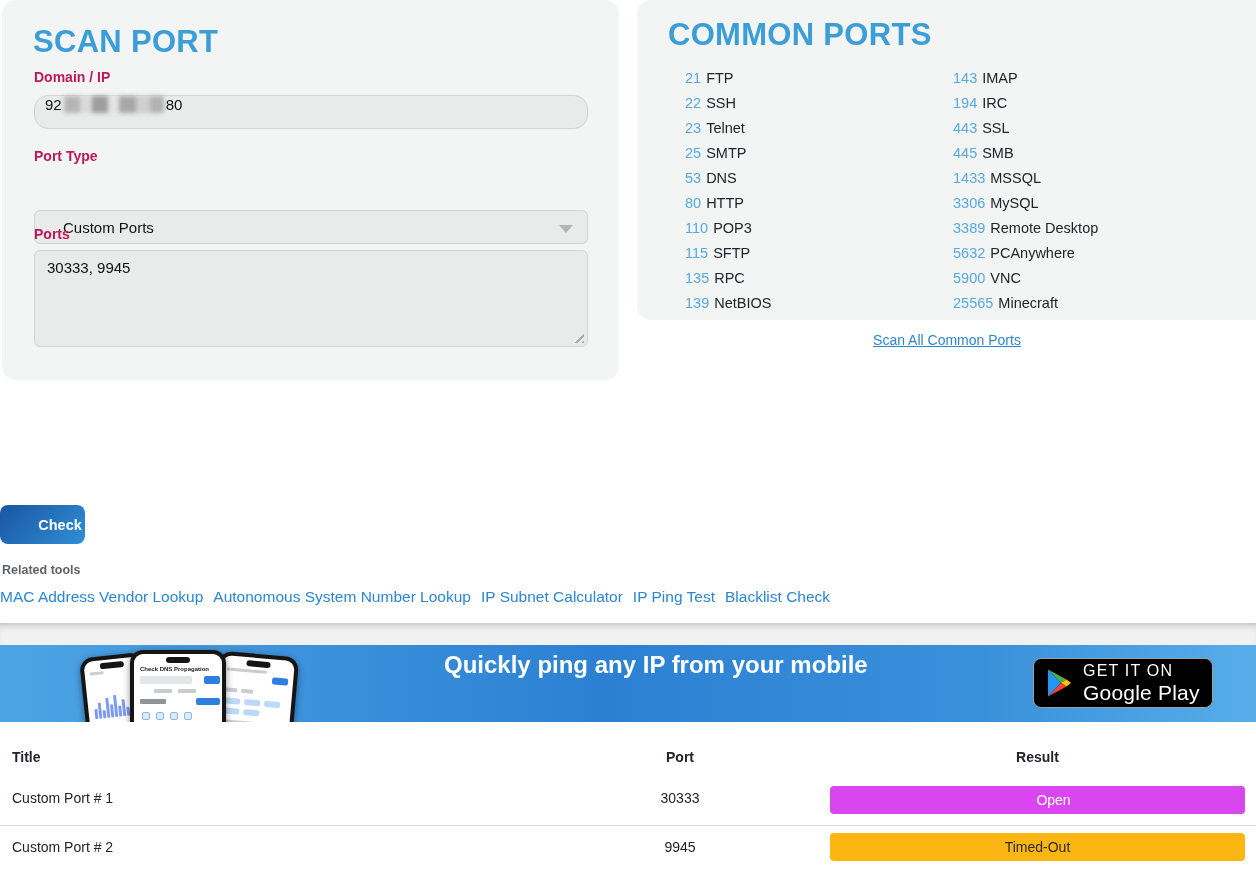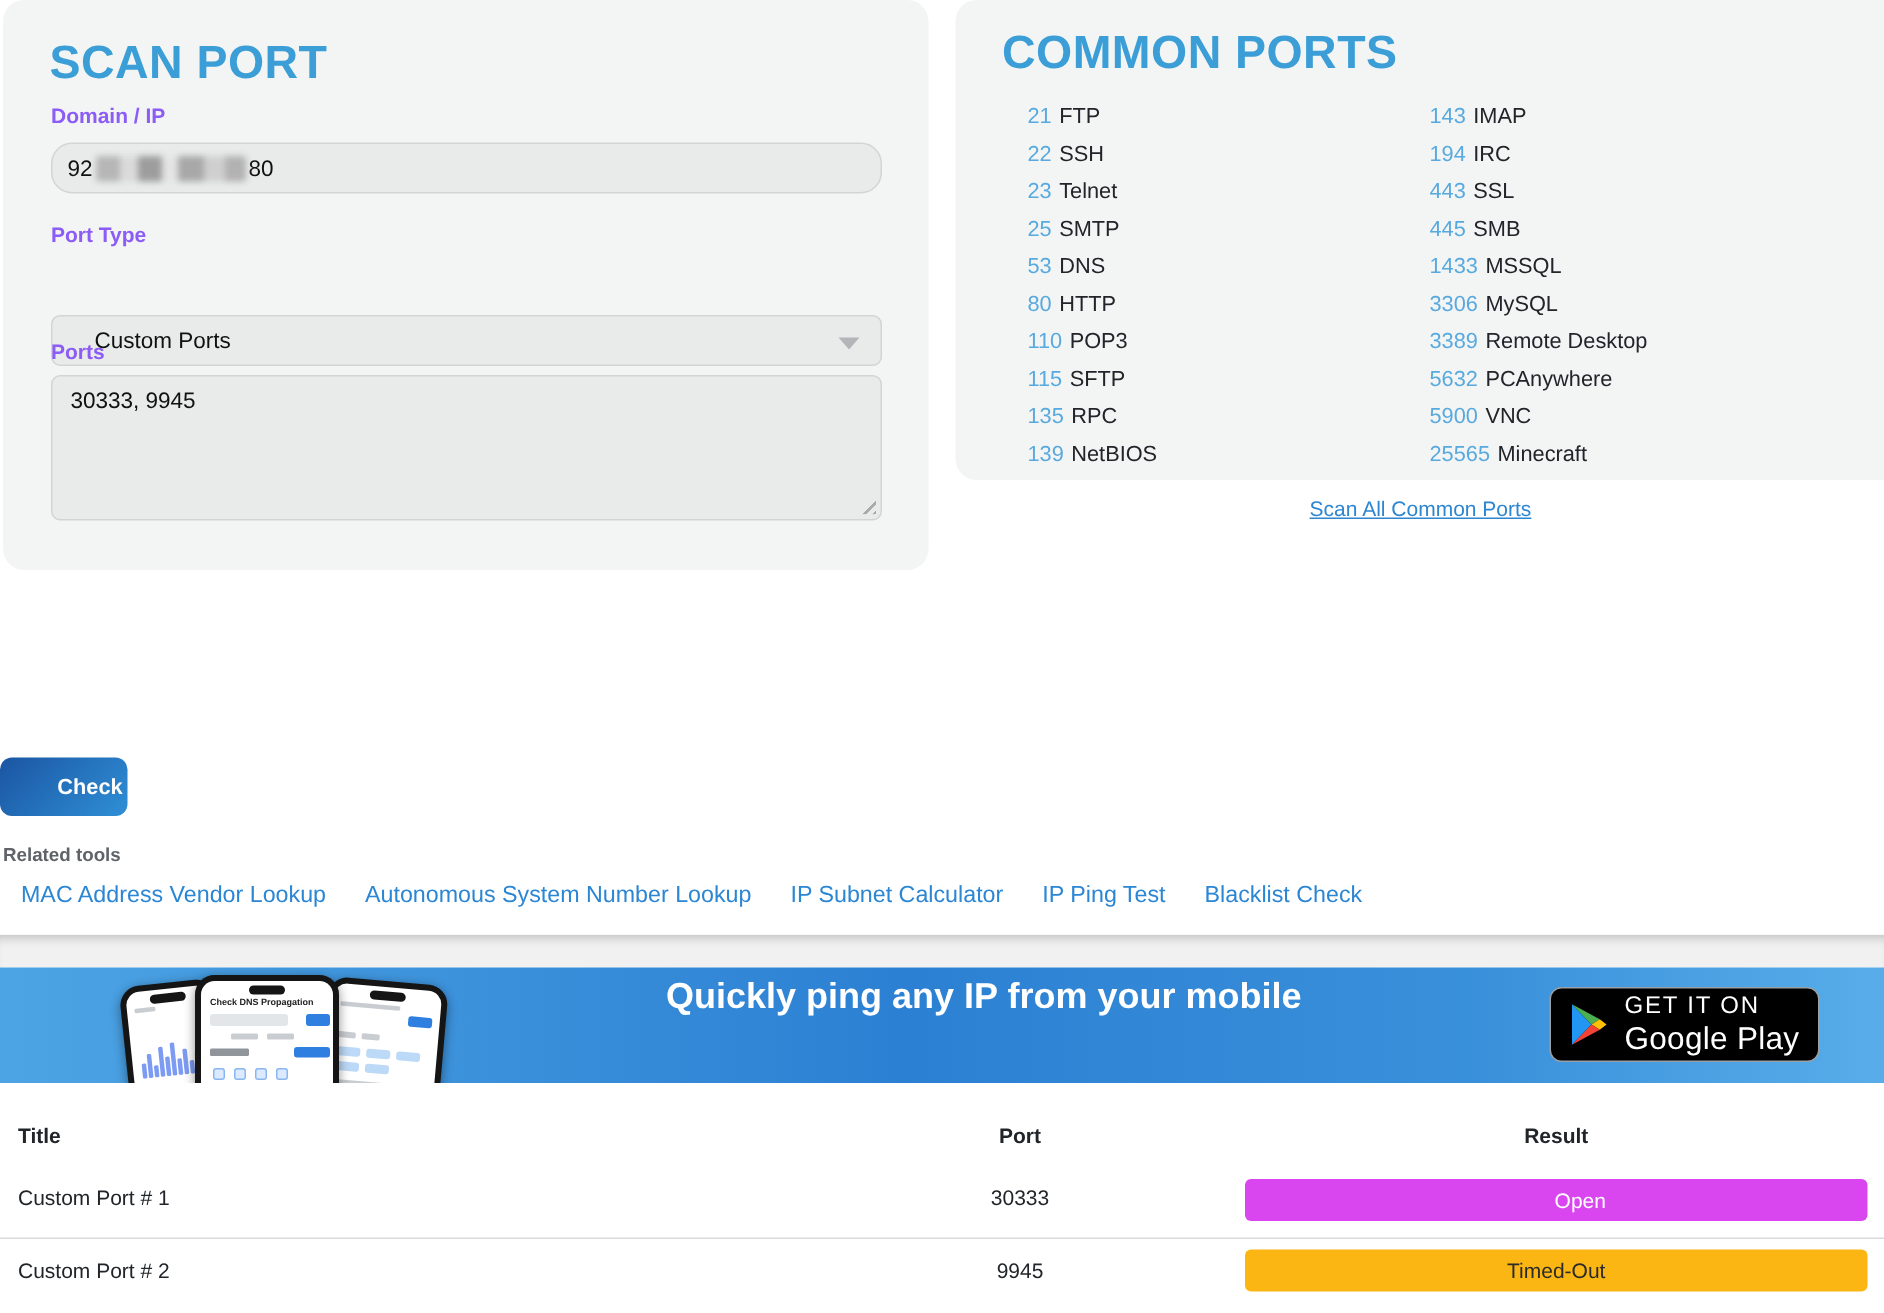--- a/index.html
+++ b/index.html
@@ -8,28 +8,28 @@
   .page { position:relative; width:1256px; height:875px; overflow:hidden; background:#fff; }
 
   
   .card { position:absolute; top:0; background:#f3f4f4; border-radius:14px; }
   .card-left  { left:2px;  width:617px; height:380px; }
   .card-right { left:637px; width:640px; height:320px; }
   .card h1 { position:absolute; left:31px; font-size:31px; font-weight:bold; color:#3b9ed7; letter-spacing:.3px; white-space:nowrap; }
   .card-left h1 { top:24px; }
   .card-right h1 { top:17px; }
 
-  .fld-label { position:absolute; left:32px; font-size:14px; font-weight:bold; color:#8b5cf6; }
+  .fld-label { position:absolute; left:32px; font-size:14px; font-weight:bold; color:#be185d; }
   .lbl-domain { top:69px; } .lbl-porttype { top:148px; } .lbl-ports { top:226px; }
 
   .input-box, .select-box, .textarea-box {
     position:absolute; left:32px; width:554px; background:#e9eaea;
     border:1px solid #d2d4d5; border-radius:6px; font-size:15px; color:#111;
   }
-  .input-box  { top:95px;  height:34px; display:flex; align-items:center; padding:0 10px;border-radius:14px; }
+  .input-box  { top:95px;  height:34px; display:flex; padding:0 10px;border-radius:14px; }
   .select-box { top:174px; height:34px; display:flex; align-items:center; padding:0 28px; cursor:pointer;margin-top:36px; }
   .textarea-box { top:250px; height:97px; padding:8px 12px; }
   .blur-bits { display:inline-block; width:100px; height:17px; margin:0 2px; border-radius:2px;
     background:linear-gradient(90deg,#b6b6b6 0 16%,#dadada 16% 28%,#9d9d9d 28% 44%,#e4e4e4 44% 55%,#a8a8a8 55% 72%,#cfcfcf 72% 86%,#b2b2b2 86%);
     filter:blur(2px); }
   .caret-down { position:absolute; right:14px; top:14px; width:0; height:0;
     border-left:7px solid transparent; border-right:7px solid transparent; border-top:8px solid #b3b6b8; }
   .resize-grip { position:absolute; right:3px; bottom:3px; width:13px; height:13px;
     background:repeating-linear-gradient(135deg,transparent 0 3px,#9a9a9a 3px 4.5px); 
     clip-path:polygon(100% 0,100% 100%,0 100%); opacity:.8; }
@@ -41,21 +41,21 @@
   .pnum { color:#57a9de; margin-right:5px; } .pname { color:#212529; }
 
   .scan-all-wrap { position:absolute; left:637px; top:331px; width:620px; text-align:center; }
   .scan-all-wrap a { color:#2e86d0; font-size:14px; text-decoration:underline; cursor:pointer; }
 
   
   .check-btn { position:absolute; left:0; top:505px; width:85px; height:39px; border:none; border-radius:8px;
     background:linear-gradient(135deg,#1b55a2 0%,#2f8fd6 100%); color:#fff; font-size:14.5px; font-weight:600;
     font-family:inherit; cursor:pointer;padding-left:35px; }
   .related-label { position:absolute; left:2px; top:563px; font-size:12.5px; color:#5f6368;font-weight:bold; }
-  .related-links { position:absolute; left:14px; top:588px; display:flex; gap:26px; }
+  .related-links { position:absolute; left:0; top:588px; display:flex; gap:10px; }
   .related-links a { color:#2b86d4; font-size:15.5px; text-decoration:none; white-space:nowrap; cursor:pointer; }
 
   
   .gray-strip { position:absolute; left:0; top:623px; width:1256px; height:22px; background:#f1f1f1;
     box-shadow:inset 0 7px 7px -5px rgba(0,0,0,.22); }
   .banner { position:absolute; left:0; top:645px; width:1256px; height:77px; overflow:hidden;
     background:linear-gradient(90deg,#4da4e4 0%,#2c80d3 48%,#3990da 78%,#58ade9 100%); }
   .banner-text { position:absolute; left:444px; top:6px; font-size:24px; font-weight:bold; color:#fff; white-space:nowrap; }
 
   .phone { position:absolute; background:#151515; border-radius:13px; padding:4px; box-shadow:0 2px 7px rgba(0,0,0,.45); }

